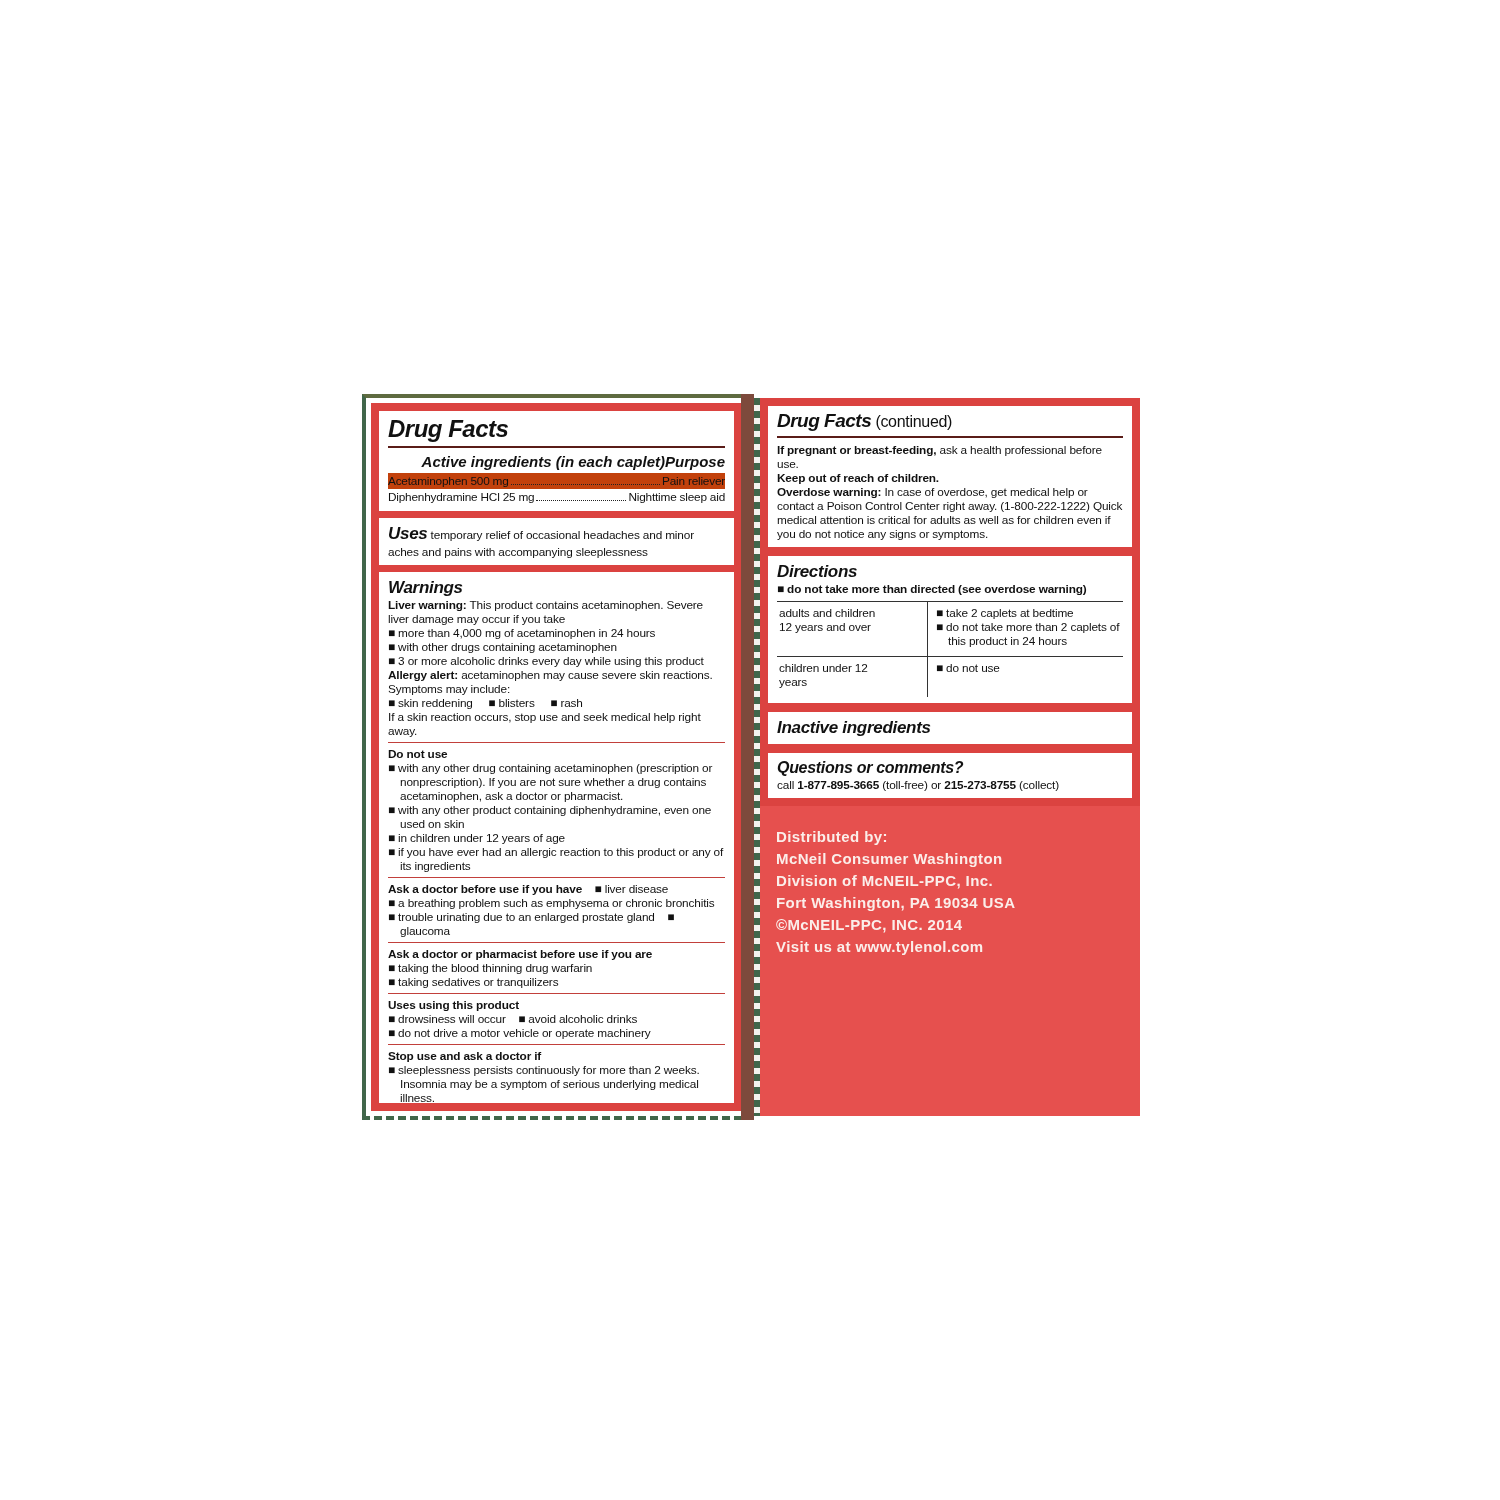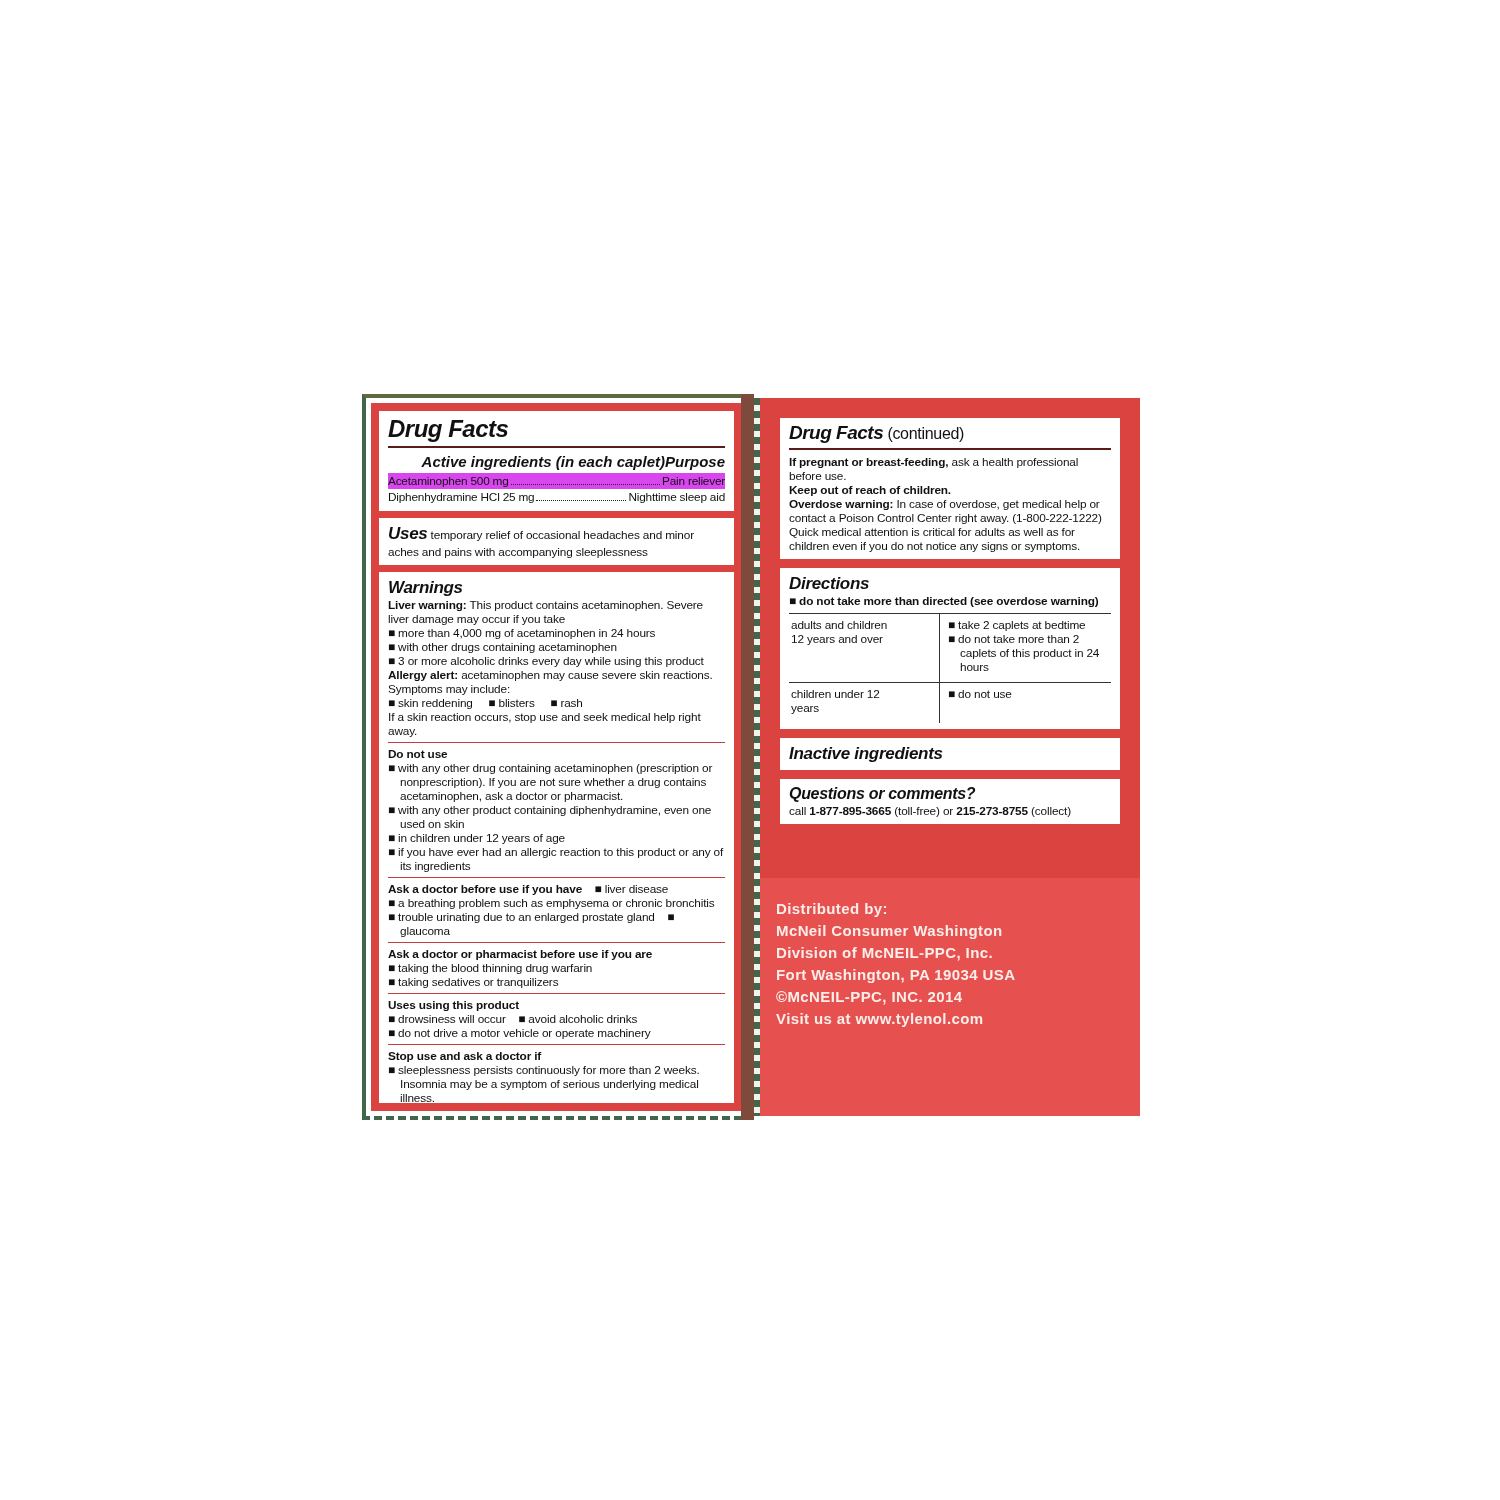--- a/index.html
+++ b/index.html
@@ -20,45 +20,45 @@
     background:repeating-linear-gradient(180deg,#41664a 0 7px,#f3f3ee 7px 13px);
   }
   .panel-right{
     position:absolute;left:760px;top:398px;width:380px;height:718px;
     box-sizing:border-box;background:#db4340;display:flex;flex-direction:column;
   }
   .red-wrap{
     background:#db4340;height:100%;box-sizing:border-box;
     padding:8px;display:flex;flex-direction:column;gap:7px;
   }
-  .boxes{padding:20px;display:flex;flex-direction:column;gap:9px;border-radius:6px;}
+  .boxes{padding:8px;display:flex;flex-direction:column;gap:9px;border-radius:6px;}
   .white-box{background:#fff;padding:5px 9px 6px;overflow:hidden;}
   .grow{flex:1;}
   .df-title{font-size:24px;font-weight:bold;font-style:italic;letter-spacing:-0.5px;line-height:1.1;}
   .df-cont{font-size:16px;font-weight:normal;font-style:normal;letter-spacing:-0.3px;}
   .title-rule{border:0;border-top:2px solid #5a1c18;margin:4px 0 5px;}
   .ai-header{display:flex;justify-content:flex-end;font-size:15px;font-weight:bold;font-style:italic;margin:1px 0 3px;}
   .ing-row{display:flex;align-items:baseline;font-size:11.8px;letter-spacing:-0.2px;line-height:16px;}
   .leader{flex:1;border-bottom:1.8px dotted #222;margin:0 2px 3px;min-width:12px;}
-  .hl{background:#d946ef;}
+  .hl{background:#c2410c;}
   .section-h{font-size:17px;font-weight:bold;font-style:italic;letter-spacing:-0.3px;line-height:1.25;}
   .section-h.sm{font-size:16px;}
   p.line{margin:0;font-size:11.8px;line-height:14px;letter-spacing:-0.15px;}
   .b{font-weight:bold;}
   .li{padding-left:12px;text-indent:-12px;}
   .sep{border:0;border-top:1.6px solid #c2403b;margin:4px 0;}
   .dir-table{margin-top:5px;border-top:1.2px solid #333;}
   .dir-row{display:flex;gap:32px;}
   .dir-row + .dir-row{border-top:1.2px solid #333;}
   .dir-col-l{width:118px;padding:4px 4px 8px 2px;box-sizing:border-box;}
   .dir-col-r{flex:1;border-left:1.2px solid #333;padding:4px 2px 8px 8px;}
   .bold-ls{font-weight:bold;letter-spacing:0.35px;}
   .footer{
     background:#e6504e;flex:1;color:#fbeeea;
-    padding:20px 10px 16px 16px;font-size:15px;font-weight:bold;letter-spacing:0.4px;line-height:22px;margin-top:34px;
+    padding:20px 10px 16px 16px;font-size:15px;font-weight:bold;letter-spacing:0.4px;line-height:22px;
   }
   .footer p{margin:0;}
 </style>
 </head>
 <body>
 
 <div class="panel-left">
   <div class="red-wrap">
 
     <div class="white-box">

